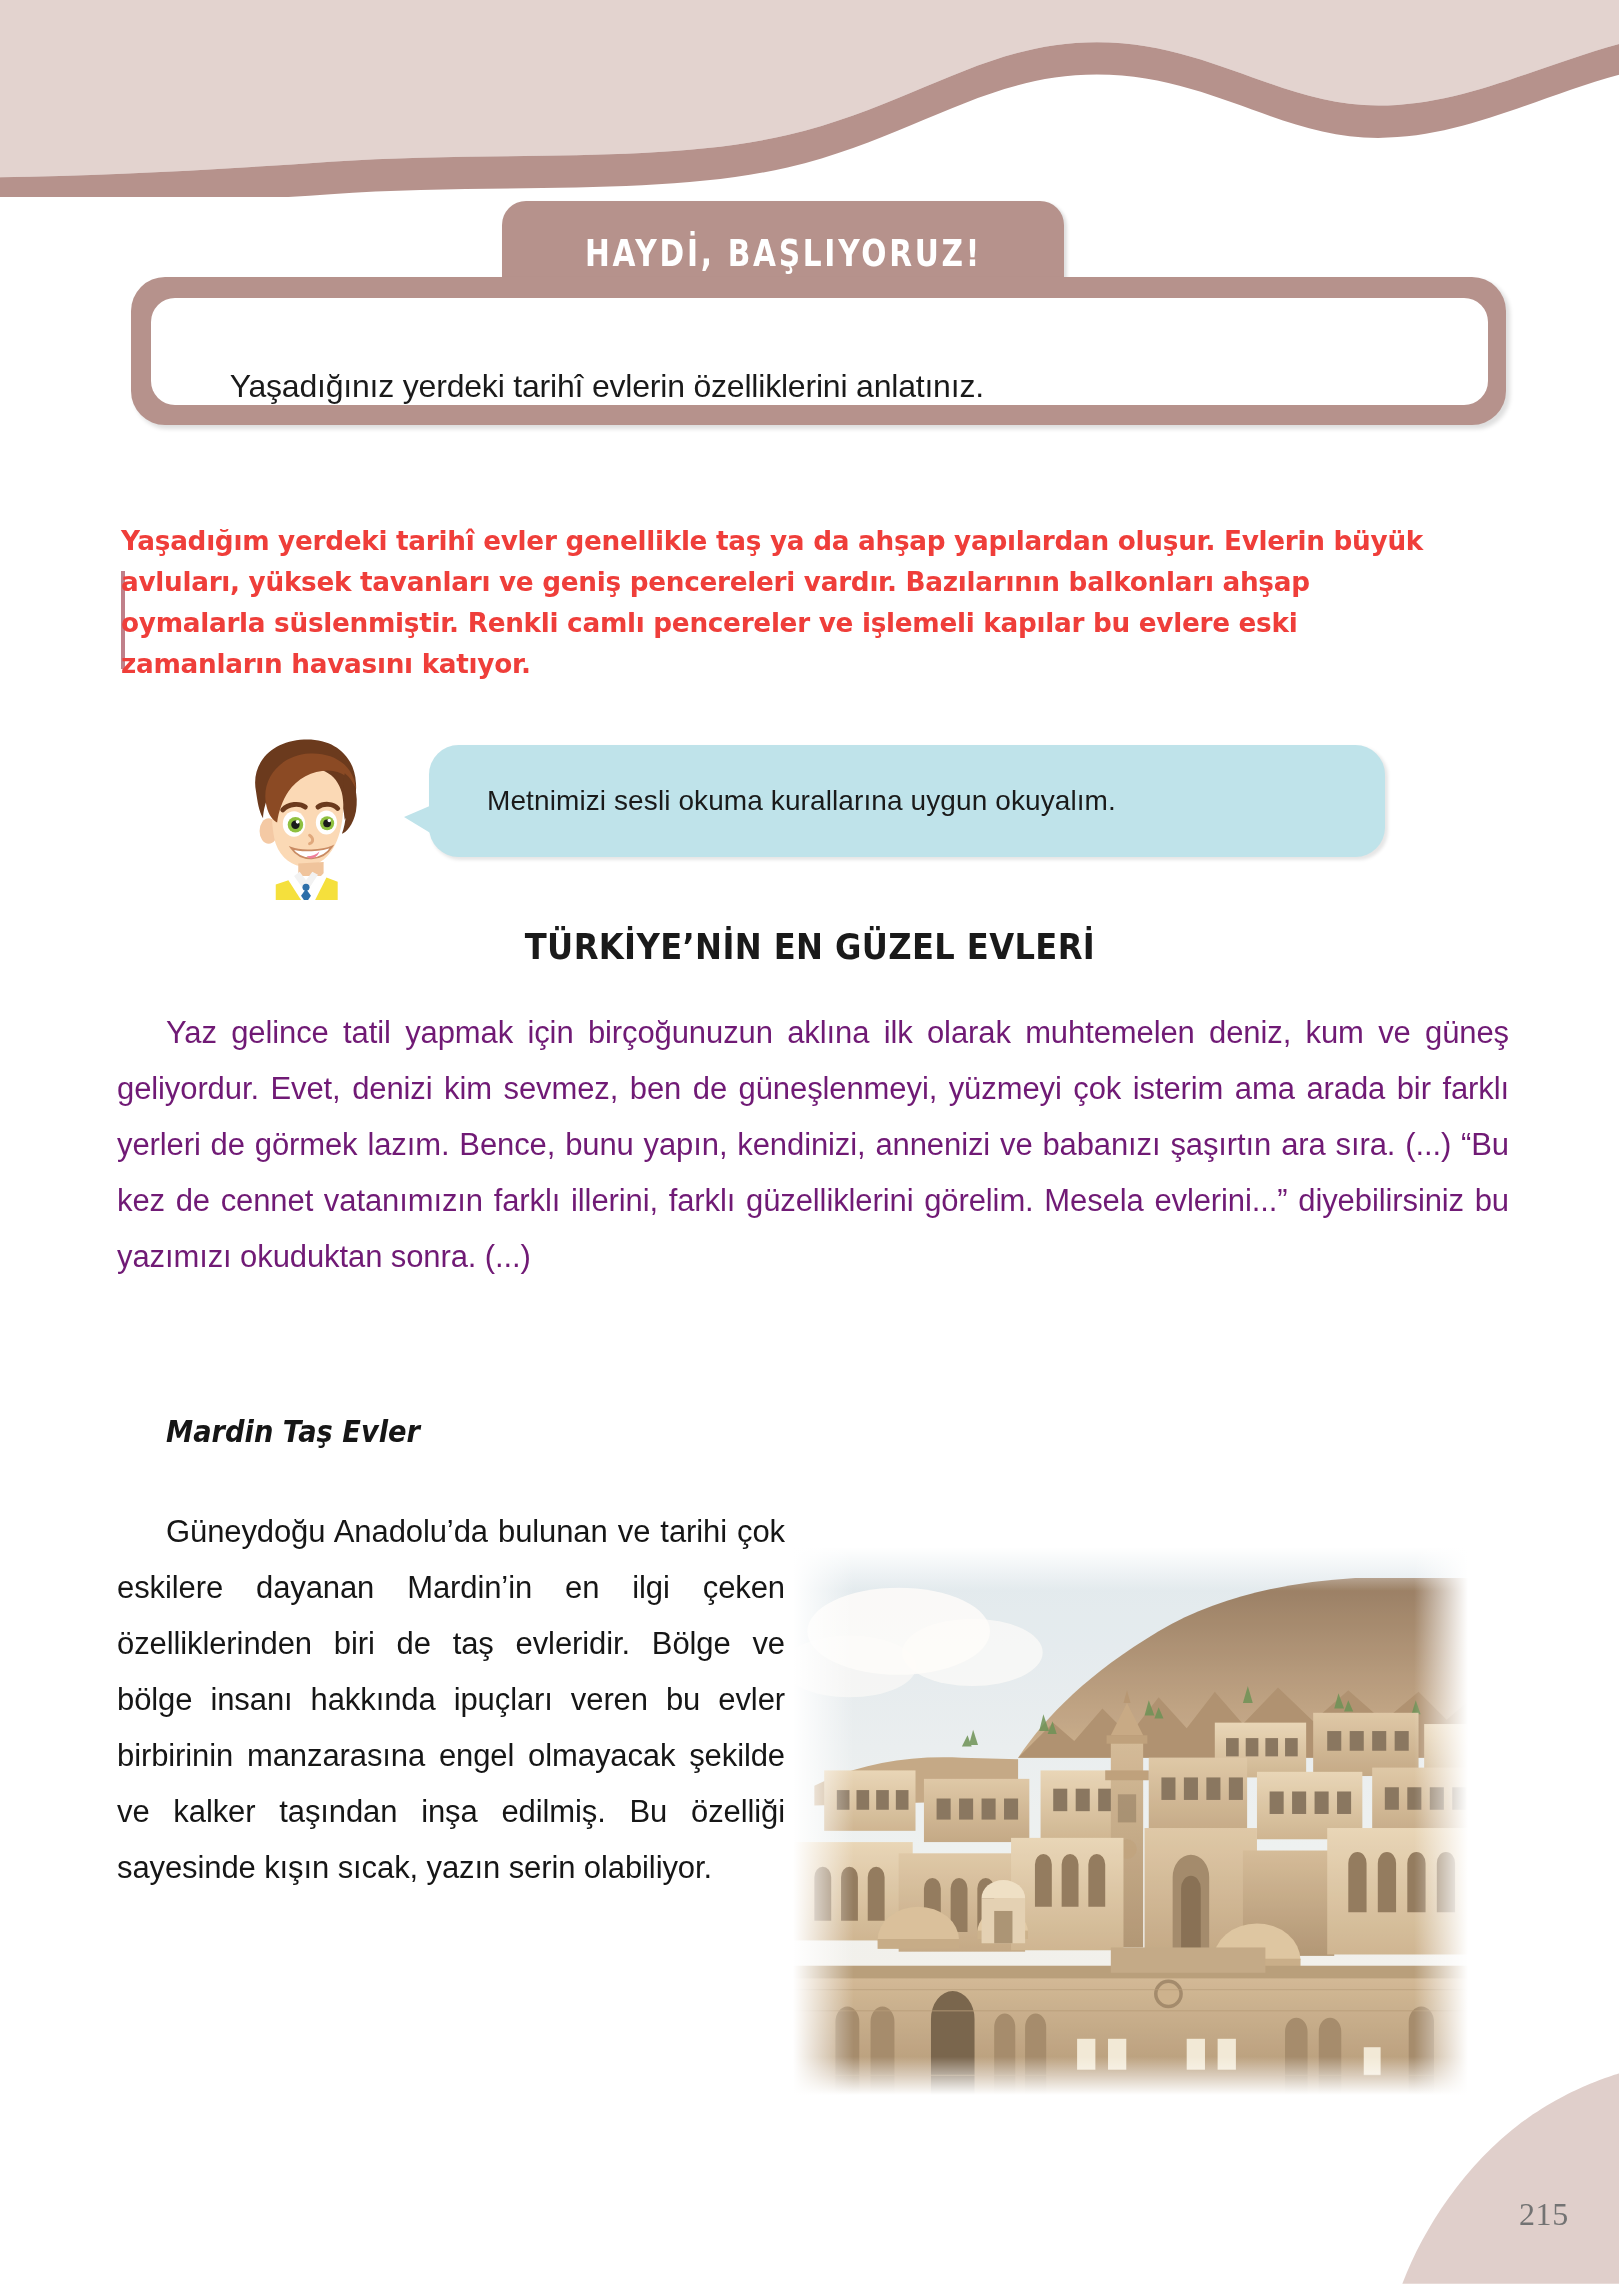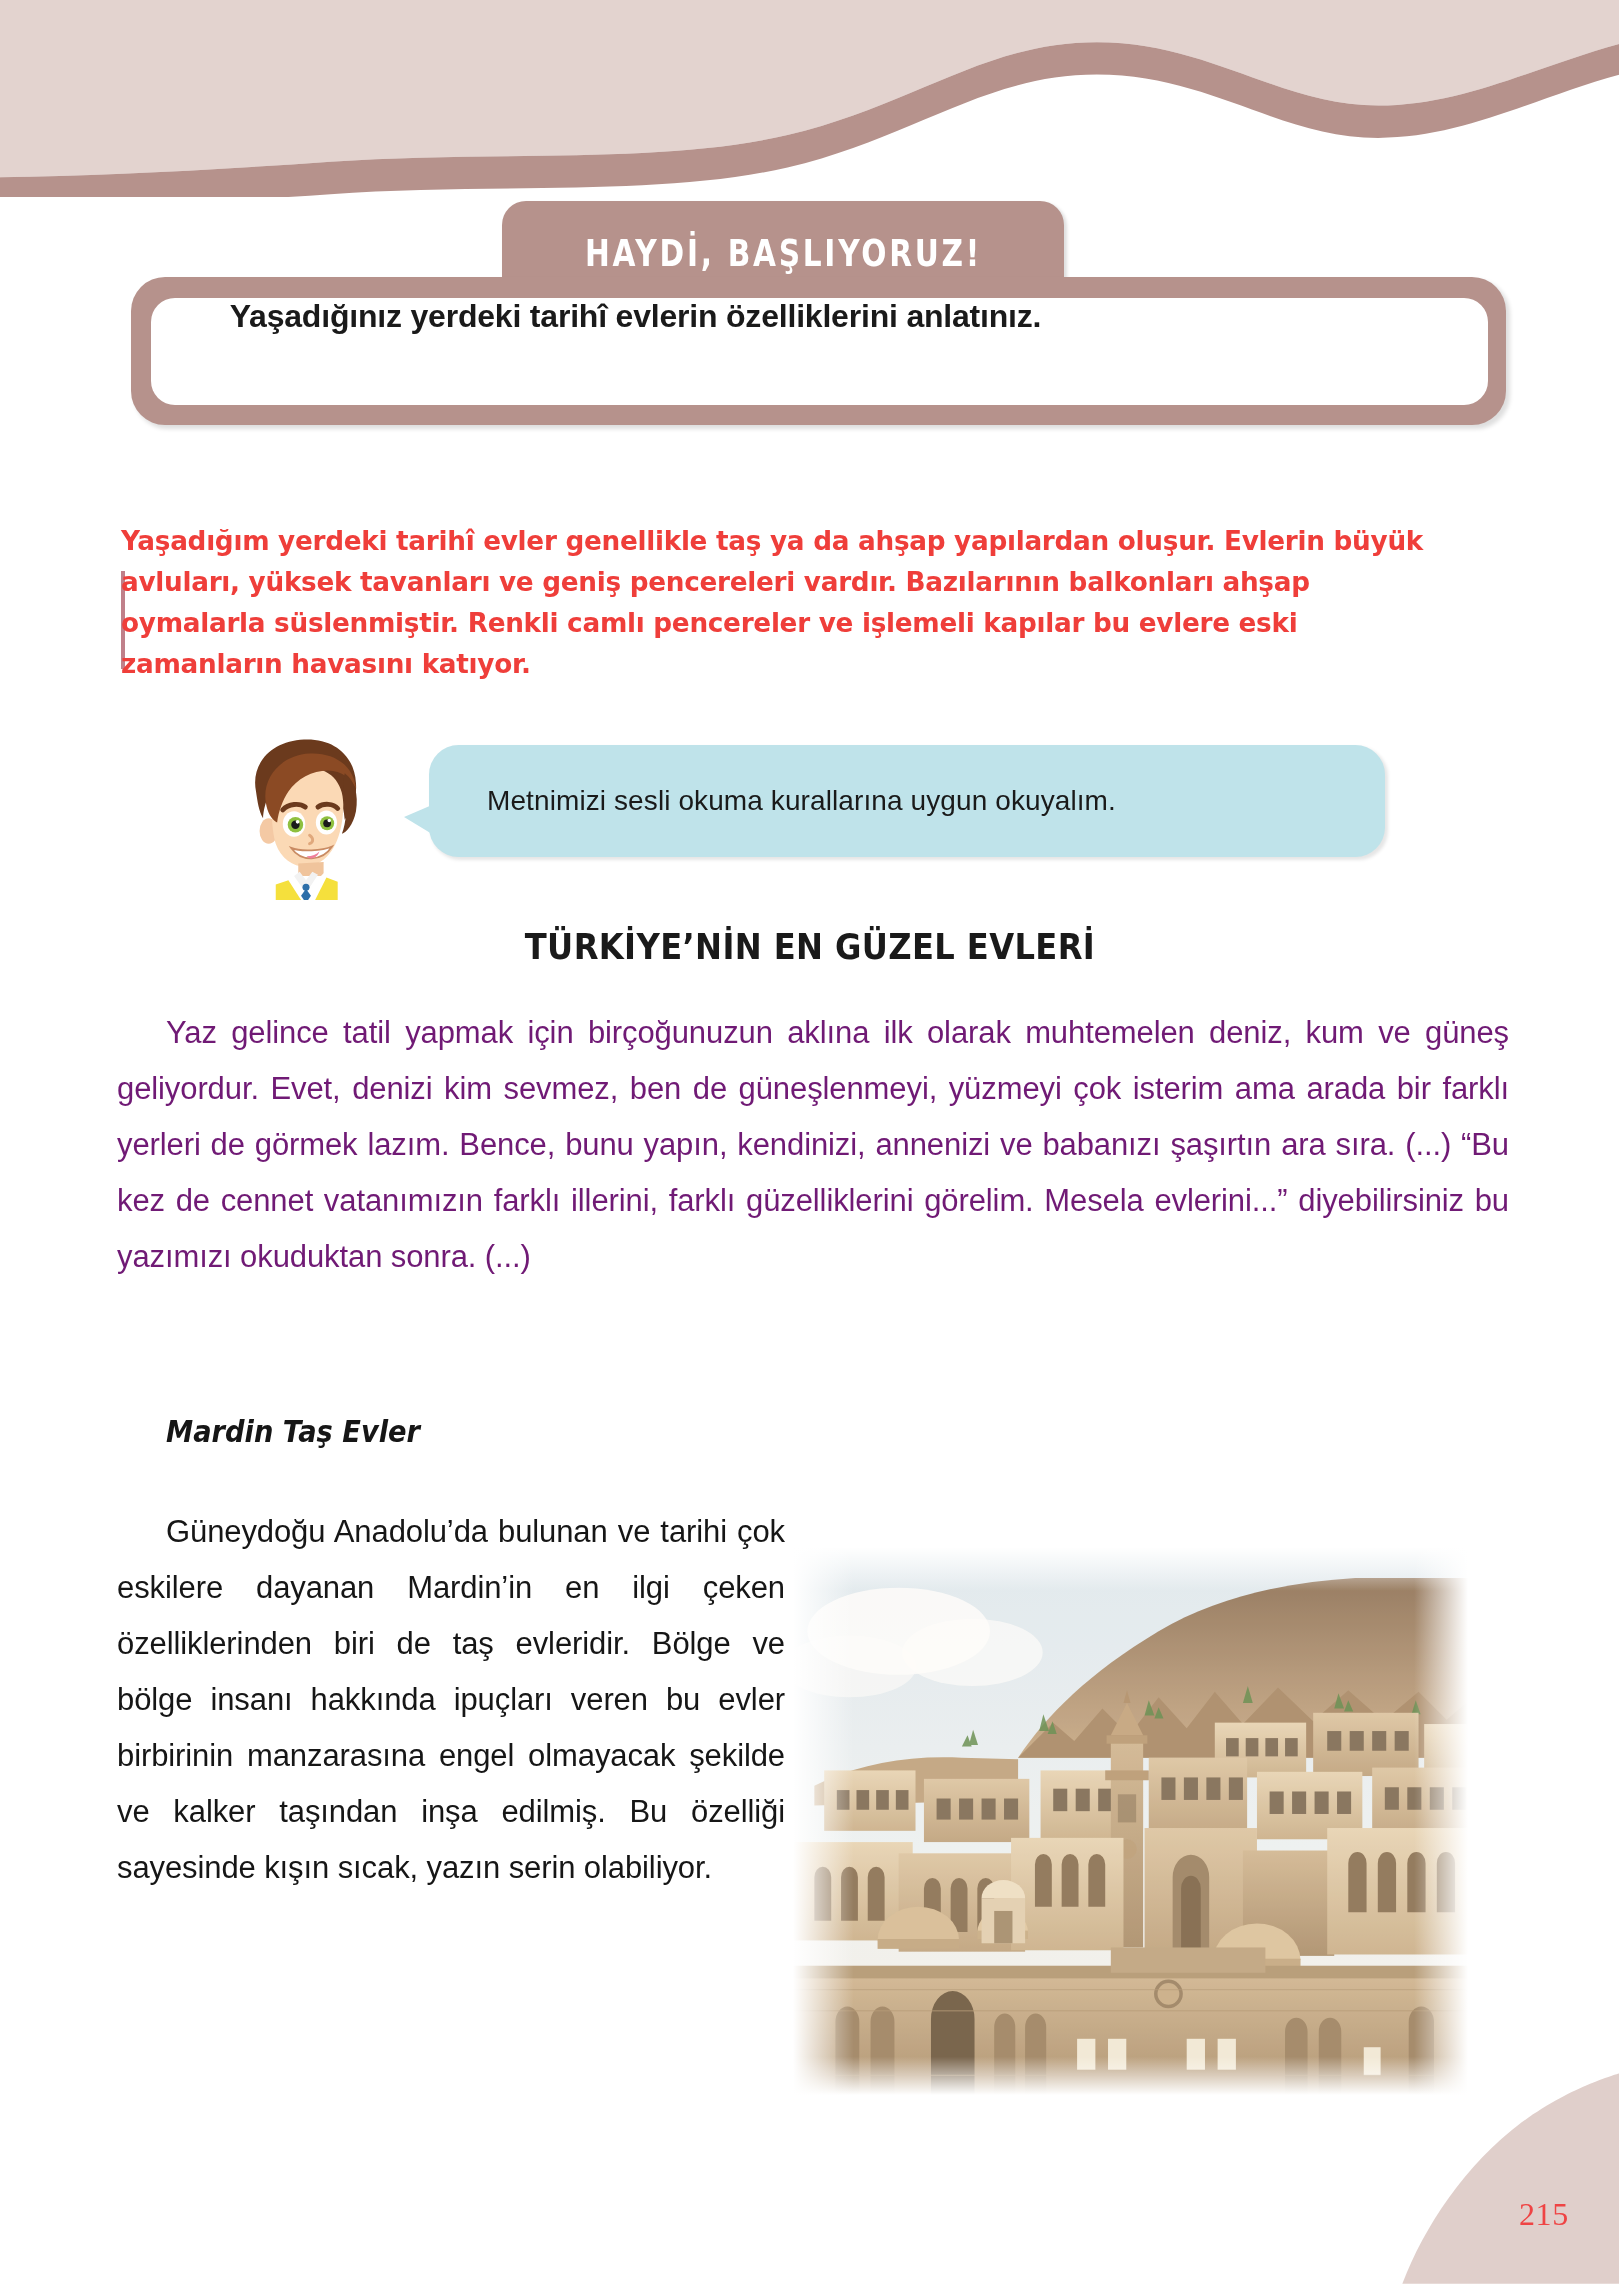--- a/index.html
+++ b/index.html
@@ -32,21 +32,21 @@
     width: 330px;
     height: 211px;
     pointer-events: none;
   }
   .page-number {
     position: absolute;
     right: 51px;
     bottom: 51px;
     font-family: "Liberation Serif", serif;
     font-size: 32px;
-    color: #ef4444;
+    color: #737373;
     letter-spacing: 0.7px;
   }
 
   
   .prompt-wrap {
     position: absolute;
     left: 131px;
     top: 201px;
     width: 1378px;
     height: 239px;
@@ -85,22 +85,21 @@
   }
   .prompt-box-inner {
     position: absolute;
     left: 19.7px;
     top: 21px;
     right: 18.3px;
     bottom: 19.7px;
     background: #ffffff;
     border-radius: 24px;
     display: flex;
-    align-items: flex-start;
-    font-weight: bold;
+    align-items: flex-end;
   }
   .prompt-text {
     padding-left: 79px;
     font-size: 32px;
     color: #1a1a1a;
     letter-spacing: -0.2px;
   }
 
   
   .answer-block {

